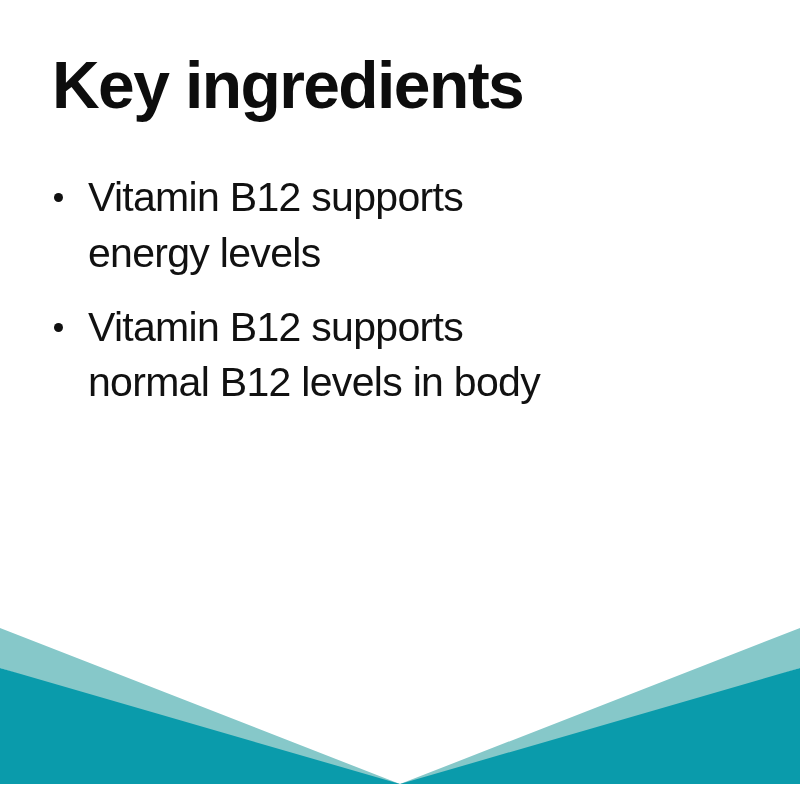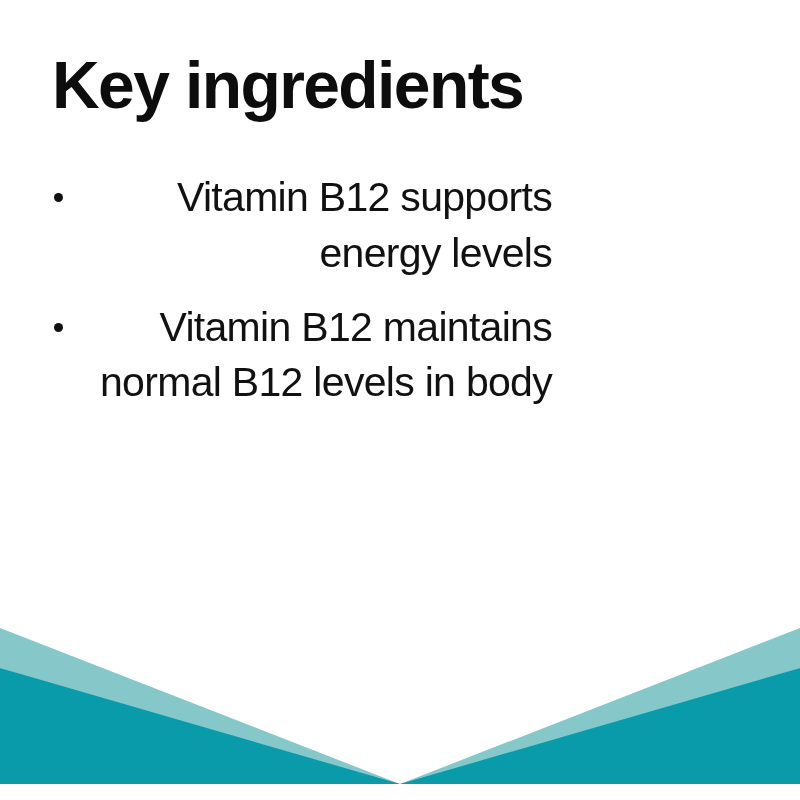--- a/index.html
+++ b/index.html
@@ -137,21 +137,20 @@
     list-style:none;
   }
   .bullet{
     position:relative;
     padding-left:36px;
     margin-bottom:18px;
     font-size:41px;
     line-height:1.36;
     letter-spacing:-.7px;
     color:#111111;
-    text-align:right;
   }
   .bullet-dot{
     position:absolute;
     left:2px; top:23px;
     width:9px; height:9px;
     border-radius:50%;
     background:#111111;
   }
 
   
@@ -191,21 +190,21 @@
   <div id="text-block">
     <h1 id="title">Key ingredients</h1>
 
     <ul id="bullets">
       <li class="bullet">
         <span class="bullet-dot"></span>
         <span>Vitamin B12 supports energy levels</span>
       </li>
       <li class="bullet">
         <span class="bullet-dot"></span>
-        <span>Vitamin B12 maintains normal B12 levels in body</span>
+        <span>Vitamin B12 supports normal B12 levels in body</span>
       </li>
     </ul>
   </div>
 
   <div id="chevrons">
     <svg viewBox="0 0 800 200" preserveAspectRatio="none">
 
       <polygon points="0,28 400,184 800,28 800,68 400,200 0,68" fill="#86c8c9"></polygon>
 
       <polygon points="0,68 400,184 800,68 800,184 0,184" fill="#0a9bab"></polygon>

